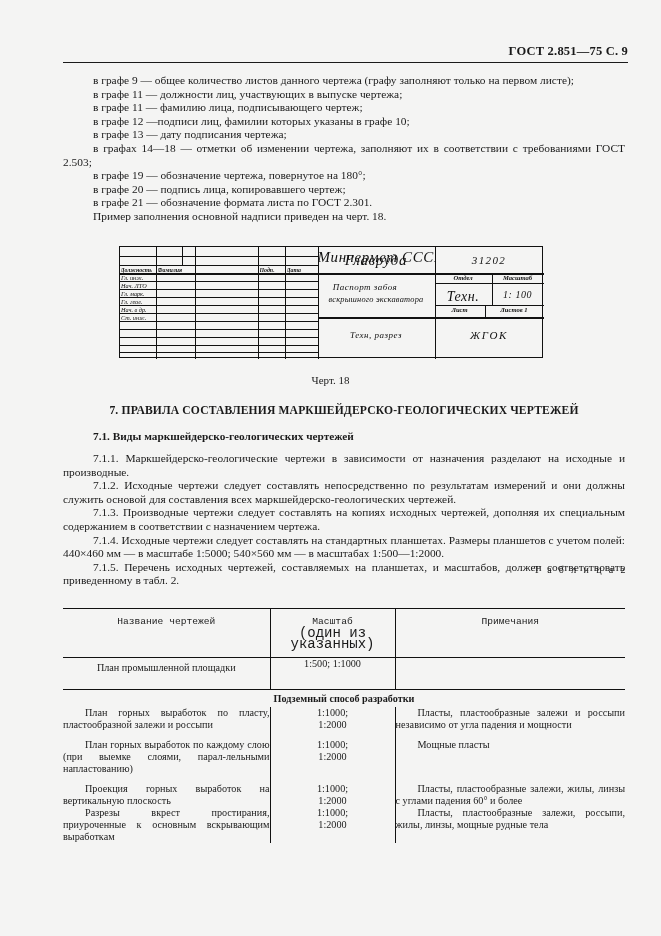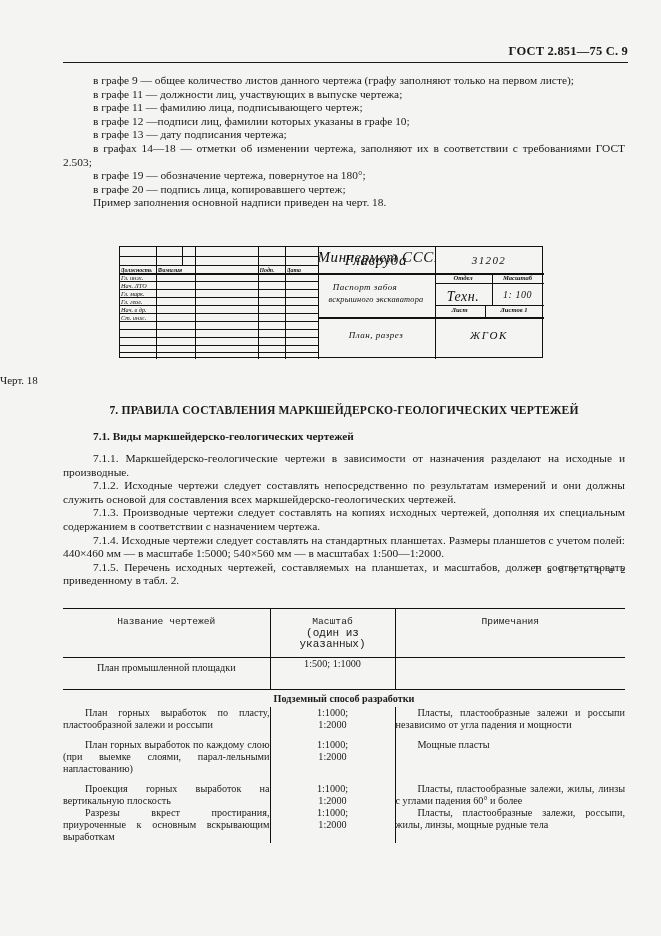--- a/index.html
+++ b/index.html
@@ -107,21 +107,21 @@
     text-align: center;
     font-weight: bold;
   }
   .cell.num {
     font-size: 11px;
     letter-spacing: 1.4px;
     text-align: center;
   }
   .figcap {
     margin-top: 16px;
-    text-align: left;
+    text-align: center;
     font-size: 11px;
   }
 
   
   .sect {
     position: absolute;
     left: 63px;
     width: 562px;
     text-align: center;
     font-size: 11.6px;
@@ -172,21 +172,21 @@
   table.gost thead th {
     border-top: 1.8px solid #111;
     border-bottom: 1.2px solid #111;
     font-weight: normal;
     text-align: center;
     padding: 7px 4px 6px;
     font-size: 9.6px;
     line-height: 11.5px;
     font-family: Liberation Mono, monospace;
   }
-  table.gost thead th .sub { font-size: 11px; display: block; }
+  table.gost thead th .sub { font-size: 14px; display: block; }
   .vsep { border-left: 1.1px solid #111; }
   td.c-name {
     padding: 3px 6px 3px 8px;
     text-align: justify;
     text-indent: 22px;
   }
   td.c-name.center {
     text-align: center;
     text-indent: 0;
     padding: 4px 6px 15px;
@@ -221,20 +221,21 @@
 
   <div class="content">
     <p class="t">в графе 9 — общее количество листов данного чертежа (графу заполняют только на первом листе);</p>
     <p class="t">в графе 11 — должности лиц, участвующих в выпуске чертежа;</p>
     <p class="t">в графе 11 — фамилию лица, подписывающего чертеж;</p>
     <p class="t">в графе 12 —подписи лиц, фамилии которых указаны в графе 10;</p>
     <p class="t">в графе 13 — дату подписания чертежа;</p>
     <p class="t">в графах 14—18 — отметки об изменении чертежа, заполняют их в соответствии с требованиями ГОСТ 2.503;</p>
     <p class="t">в графе 19 — обозначение чертежа, повернутое на 180°;</p>
     <p class="t">в графе 20 — подпись лица, копировавшего чертеж;</p>
+    <p class="t">в графе 21 — обозначение формата листа по ГОСТ 2.301.</p>
     <p class="t">Пример заполнения основной надписи приведен на черт. 18.</p>
   </div>
 
   <div class="figwrap">
     <div class="tb">
 
       <div class="vl" style="left:36px;  top:0;    height:112px;"></div>
       <div class="vl" style="left:62px;  top:0;    height:18px;"></div>
       <div class="vl" style="left:75px;  top:0;    height:112px;"></div>
       <div class="vl" style="left:138px; top:0;    height:112px;"></div>
@@ -284,21 +285,21 @@
       <div class="cell mid" style="left:196px; top:49px; width:121px; font-size:8.4px; letter-spacing:0.2px;">вскрышного экскаватора</div>
 
       <div class="cell small-hdr" style="left:315px; top:28px; width:57px;">Отдел</div>
       <div class="cell small-hdr" style="left:372px; top:28px; width:52px;">Масштаб</div>
       <div class="cell mid" style="left:315px; top:43px; width:57px; font-size:14px;">Техн.</div>
       <div class="cell mid" style="left:372px; top:43px; width:52px; font-size:10px;">1: 100</div>
 
       <div class="cell small-hdr" style="left:315px; top:60px; width:50px;">Лист</div>
       <div class="cell small-hdr" style="left:365px; top:60px; width:59px;">Листов  1</div>
 
-      <div class="cell mid" style="left:198px; top:84px; width:117px;">План,  разрез</div>
+      <div class="cell mid" style="left:198px; top:84px; width:117px;">Техн,  разрез</div>
       <div class="cell mid" style="left:315px; top:83px; width:109px; font-size:11px; letter-spacing:1.6px;">ЖГОК</div>
     </div>
 
     <div class="figcap">Черт. 18</div>
   </div>
 
   <div class="sect" style="top:404px;">7.  ПРАВИЛА СОСТАВЛЕНИЯ МАРКШЕЙДЕРСКО-ГЕОЛОГИЧЕСКИХ ЧЕРТЕЖЕЙ</div>
   <div class="subsect" style="top:430px;">7.1.  Виды маркшейдерско-геологических чертежей</div>
 
   <div class="content2">

